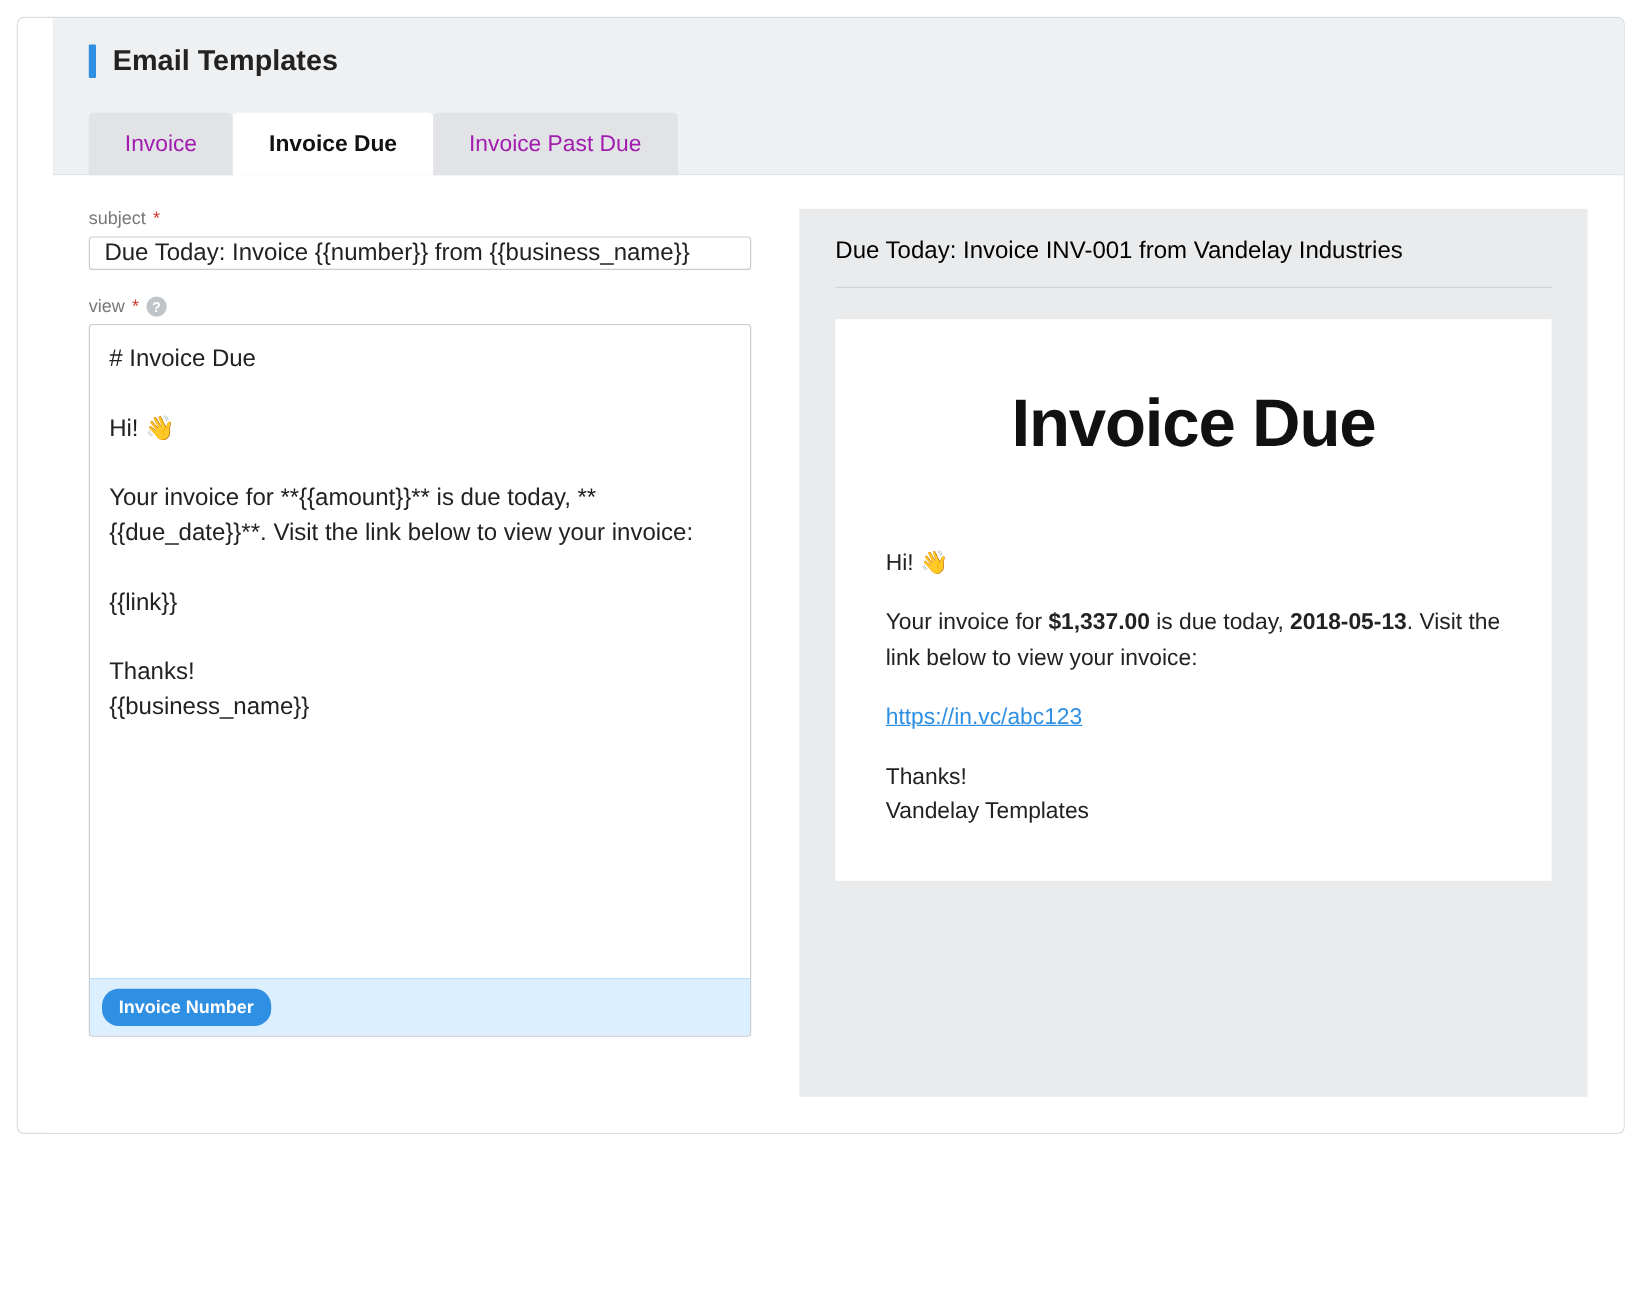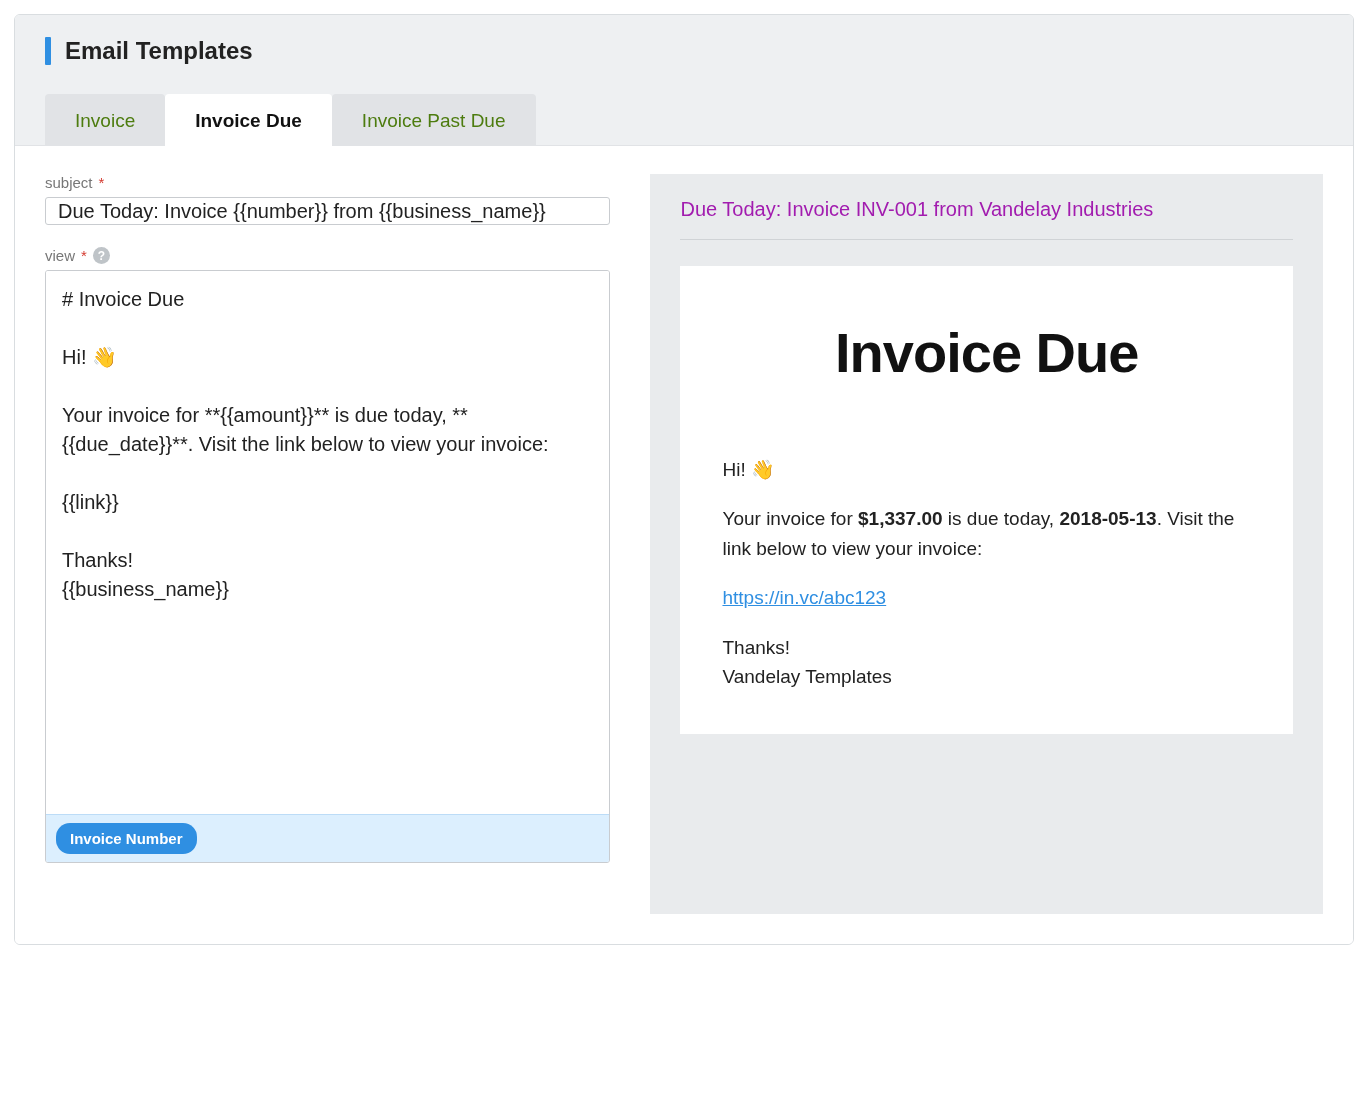--- a/index.html
+++ b/index.html
@@ -9,20 +9,21 @@
     font-family: "Helvetica Neue", Helvetica, Arial, sans-serif;
     font-size: 15px;
     color: #333;
     background: #fff;
   }
   .panel {
     border: 1px solid #d9dde0;
     border-radius: 6px;
     overflow: hidden;
     background: #fff;
+    padding-left: 29px;
   }
   .panel-header {
     background: #eef0f2;
     padding: 22px 30px 0 30px;
   }
   .title-row {
     display: flex;
     align-items: center;
     gap: 14px;
     margin-bottom: 28px;
@@ -39,21 +40,21 @@
     color: #222;
     margin: 0;
   }
   .tabs {
     display: flex;
     gap: 0;
   }
   .tab {
     padding: 16px 30px 14px 30px;
     font-size: 19px;
-    color: #4d7c0f;
+    color: #a21caf;
     background: #e1e3e6;
     border-top-left-radius: 4px;
     border-top-right-radius: 4px;
     cursor: pointer;
     position: relative;
     bottom: -1px;
   }
   .tab.active {
     background: #fff;
     font-weight: 700;
@@ -144,21 +145,21 @@
     border-radius: 14px;
     cursor: pointer;
   }
   .preview-frame {
     background: #e9ebed;
     padding: 24px 30px 30px 30px;
     min-height: 740px;
   }
   .preview-subject {
     font-size: 20px;
-    color: #a21caf;
+    color: #000000;
     margin-bottom: 18px;
   }
   .preview-divider {
     height: 1px;
     background: #d0d3d6;
     margin-bottom: 26px;
   }
   .preview-card {
     background: #fff;
     padding: 36px 42px 42px 42px;

